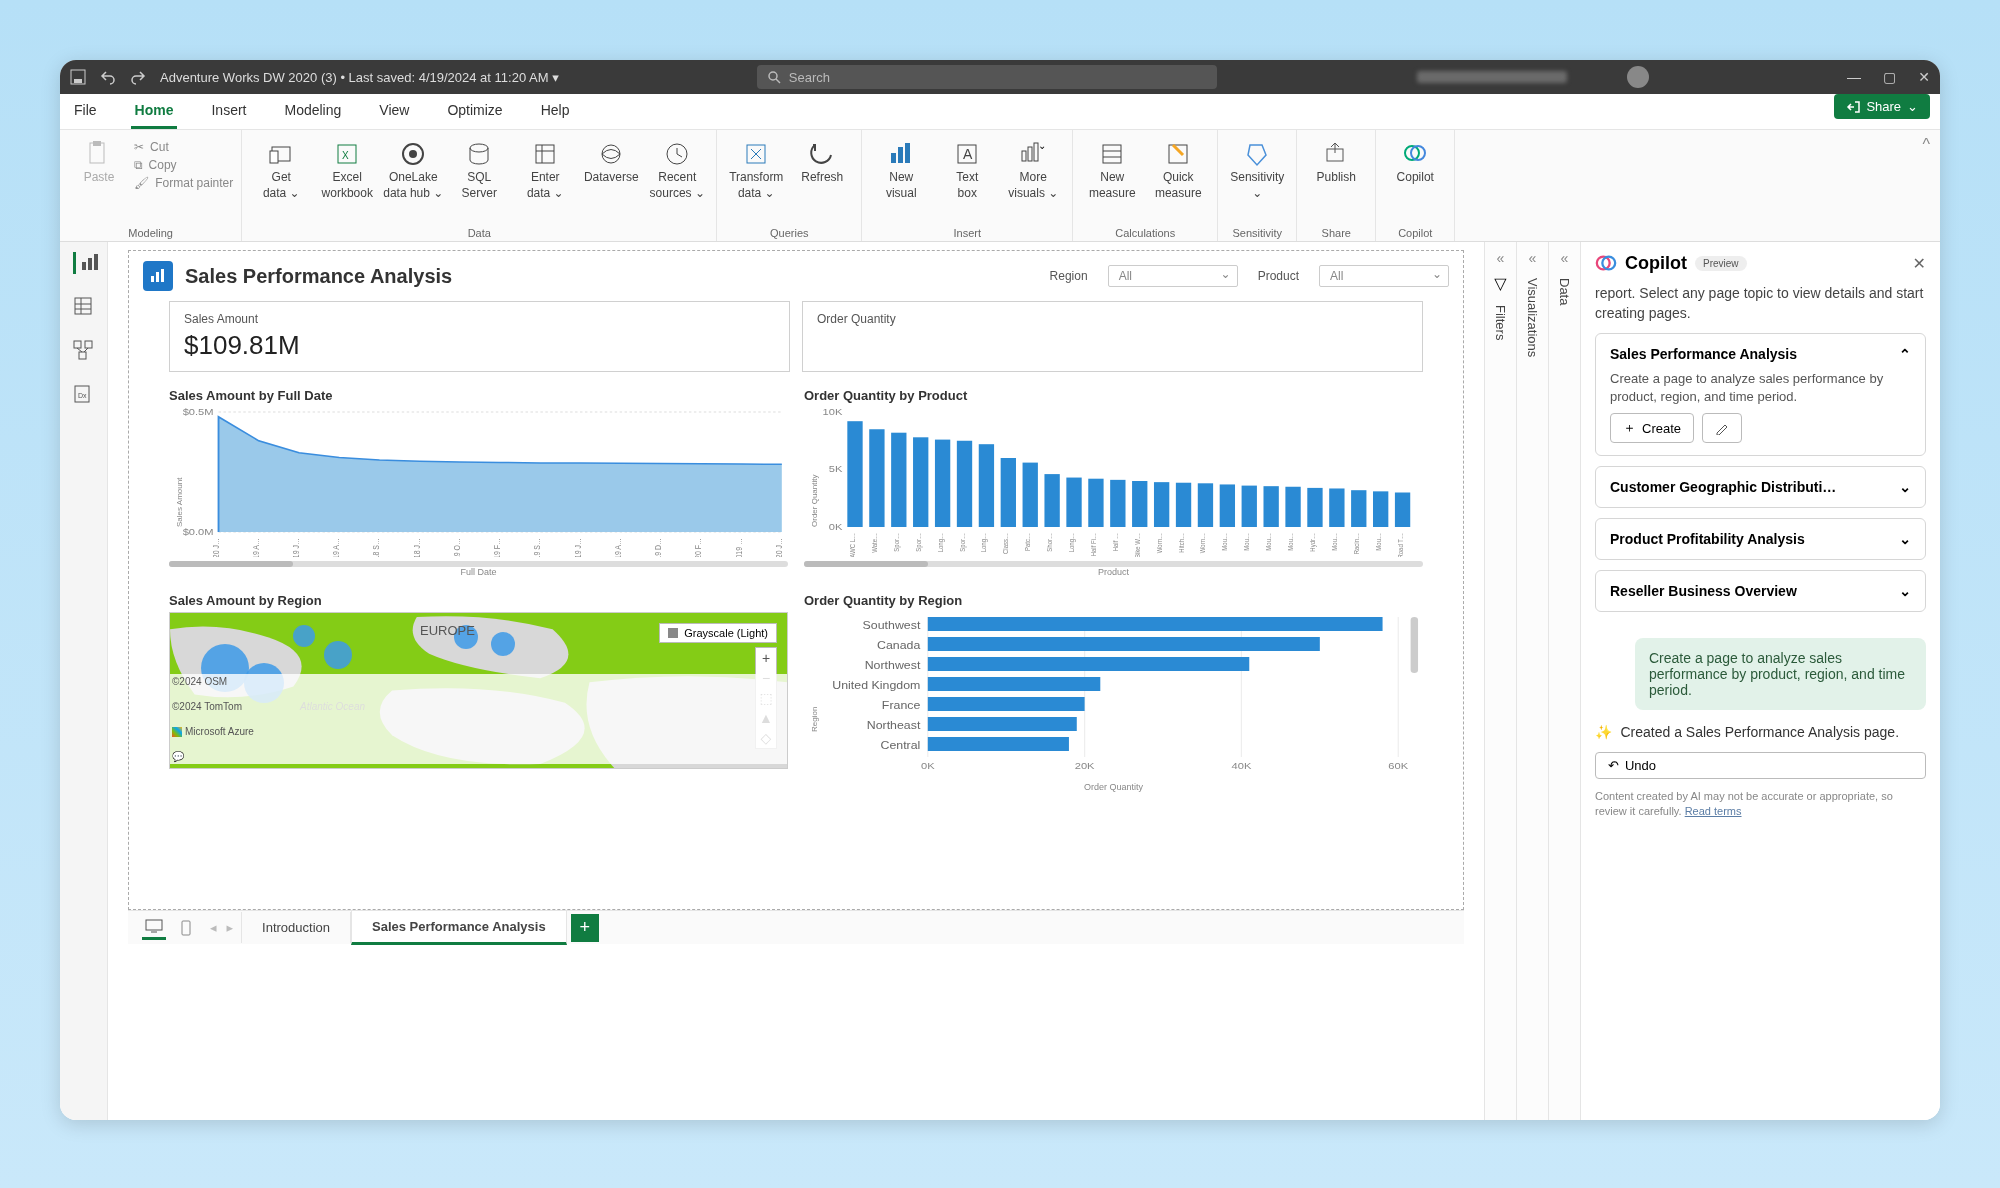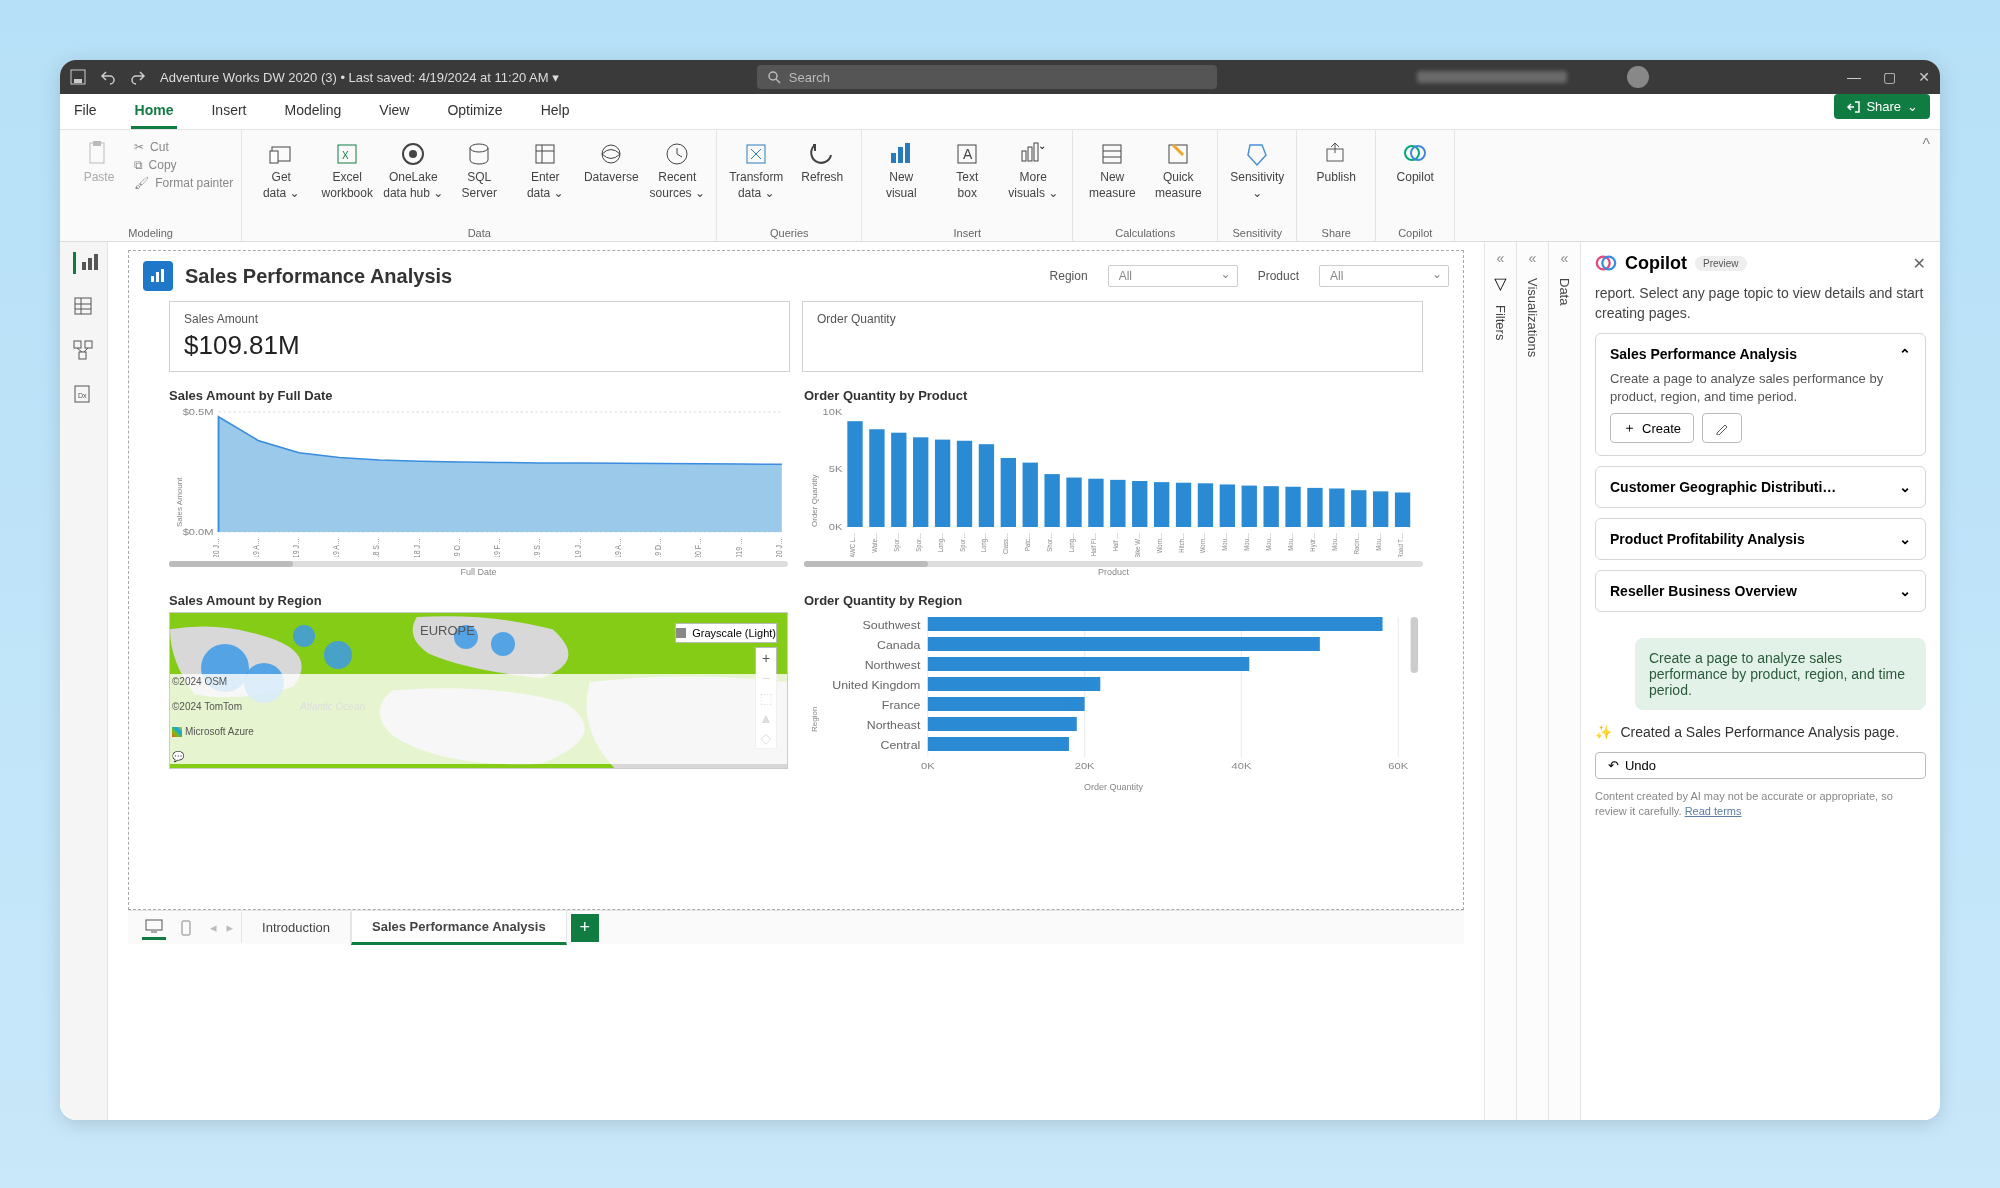--- a/index.html
+++ b/index.html
@@ -81,21 +81,21 @@
   .footer .view-ic.active { border-bottom: 3px solid #107c41; }
   .footer .ptab { padding: 8px 20px; border-right: 1px solid #e5e5e5; border-left: 1px solid #e5e5e5; color:#444; cursor:pointer;}
   .footer .ptab.active { border-bottom: 3px solid #107c41; font-weight:600; background:#fff;}
   .footer .addtab { background: #107c41; color: #fff; width: 28px; height: 28px; display: flex; align-items: center; justify-content: center; font-size: 18px; margin-left: 4px;}
   .nav-arrows { color:#bbb; padding:0 8px; display:flex; gap:10px;}
   .chevron-up { transform: rotate(180deg); display:inline-block;}
   svg { display:block; }
   .map { background: #84cc16; height:157px; position:relative; overflow:hidden; border:1px solid #ccc;}
   .map .bubble { position:absolute; background:#3d9ae8; border-radius:50%; opacity:0.85;}
   .map-label { position:absolute; font-size:10px; color:#555;}
-  .map-legend-box { position:absolute; right:10px; top:10px; background:#fff; border:1px solid #bbb; font-size:11px; padding:3px 0; display:flex; align-items:center; gap:6px;}
+  .map-legend-box { position:absolute; right:10px; top:10px; background:#fff; border:1px solid #bbb; font-size:11px; padding:3px 8px; display:flex; align-items:center; gap:6px;}
   .map-ctrl { position:absolute; right:10px; top:34px; width:22px; background:#fff; border:1px solid #bbb; font-size:14px; text-align:center; line-height:20px; color:#555;}
   .map-attr { position:absolute; bottom:4px; left:0; right:0; font-size:10px; color:#555; display:flex; justify-content:center; gap:14px; background:rgba(255,255,255,0.8); padding:2px;flex-direction:column;}
   .scroll-thumb { height:6px; background:#ddd; border-radius:3px; margin-top:4px; position:relative;}
   .scroll-thumb::before{content:""; position:absolute; left:0; width:20%; height:100%; background:#bbb; border-radius:3px;}
 </style>
 </head>
 <body>
 
 <div class="app">
 

